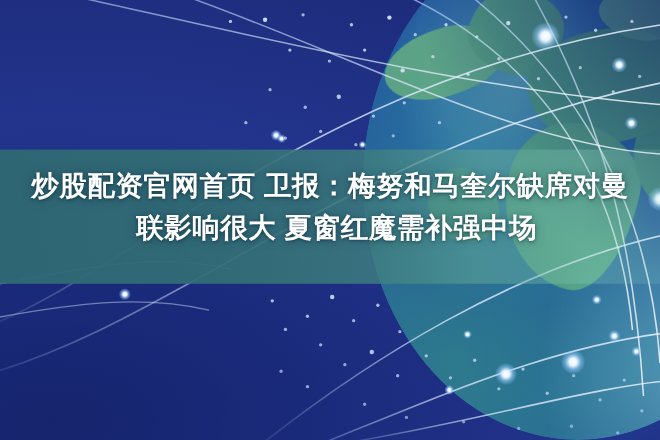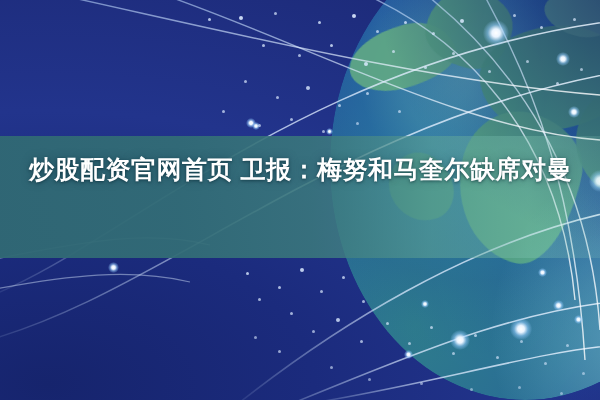--- a/index.html
+++ b/index.html
@@ -87,21 +87,21 @@
       rgba(130,200,180,.34) 88%,
       rgba(150,215,195,.16) 100%);
     mix-blend-mode:normal;
   }
 
   
   .headline{
     position:absolute;
     left:0;top:150px;width:600px;
     padding:0 28px;
-    text-align:right;
+    text-align:center;
     color:#ffffff;
     font-size:25px;
     font-weight:bold;
     line-height:38px;
     letter-spacing:.5px;
     text-shadow:0 1px 3px rgba(0,30,40,.55), 0 0 10px rgba(0,40,60,.35);
     white-space:normal;
   }
   .headline .ln{display:block;}
   .ln2{text-indent:12px;}
@@ -242,15 +242,16 @@
     <span class="dot" style="left:420px;top:382px;width:3px;height:3px;opacity:.55"></span>
     <span class="dot" style="left:470px;top:388px;width:3px;height:3px;opacity:.5"></span>
     <span class="dot" style="left:518px;top:386px;width:3px;height:3px;opacity:.5"></span>
     <span class="dot" style="left:560px;top:392px;width:3px;height:3px;opacity:.5"></span>
   </div>
 
   <div class="band"></div>
 
   <div class="headline">
     <span class="ln ln1">炒股配资官网首页 卫报：梅努和马奎尔缺席对曼</span>
+    <span class="ln ln2">联影响很大 夏窗红魔需补强中场</span>
   </div>
 
 </div>
 
 </body></html>

